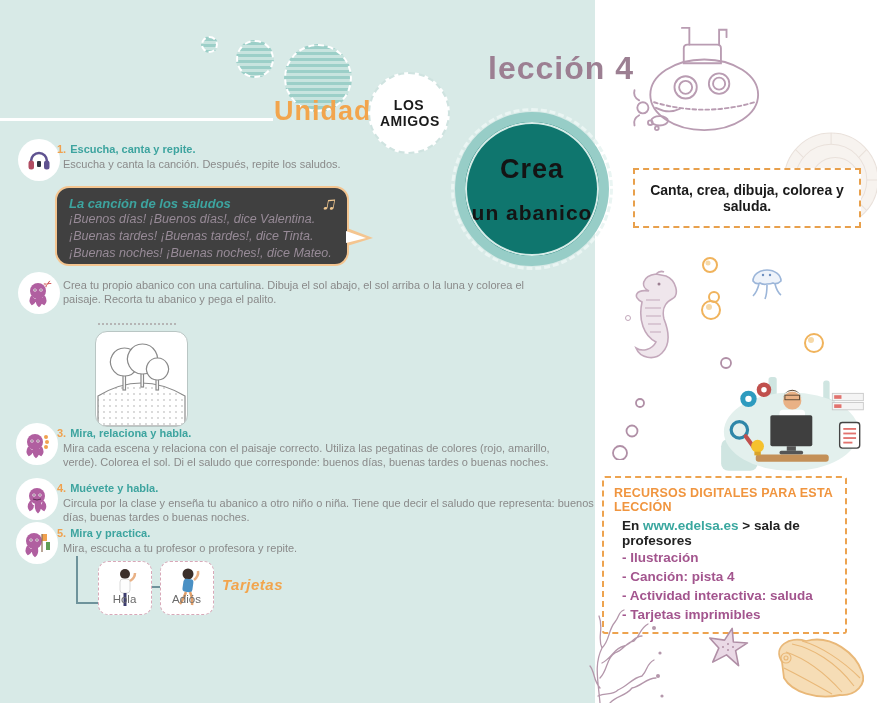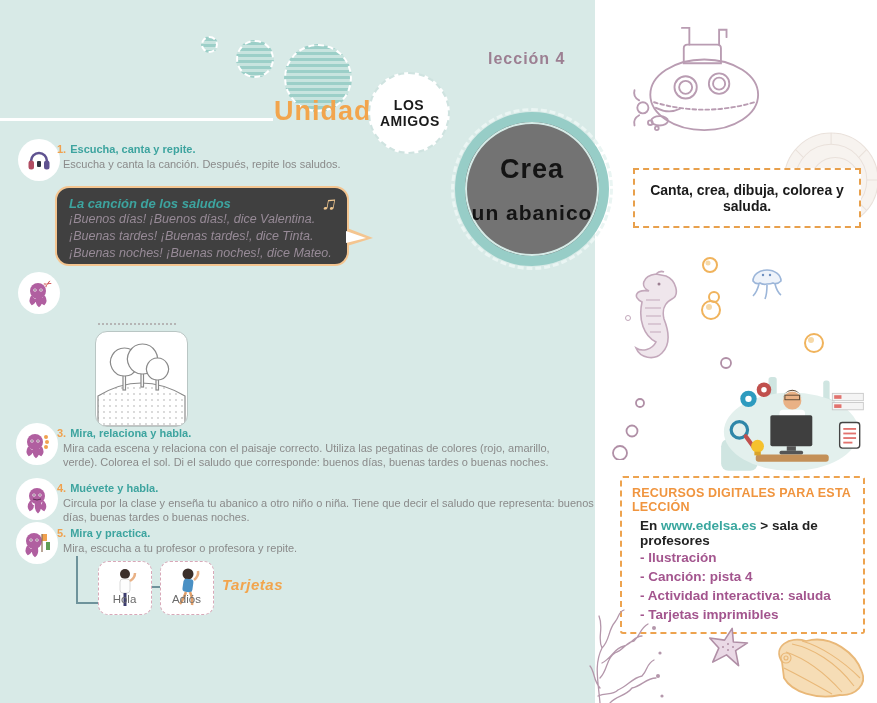--- a/index.html
+++ b/index.html
@@ -3,24 +3,24 @@
 <meta charset="utf-8">
 <style>
   html,body{margin:0;padding:0;}
   body{font-family:"Liberation Sans",sans-serif;}
   .page{position:relative;width:877px;height:703px;overflow:hidden;background:#d8eae7;}
   .right-col{position:absolute;left:595px;top:0;width:282px;height:703px;background:#fff;}
 
   
   .rule{position:absolute;left:0;top:118px;width:273px;height:3px;background:#fff;}
   .unit{position:absolute;left:274px;top:96px;font-size:27px;font-weight:bold;color:#f2a54d;letter-spacing:1px;}
-  .lesson{position:absolute;left:488px;top:50px;font-size:16px;font-weight:bold;color:#9c7f92;letter-spacing:1px;}
+  .lesson{position:absolute;left:488px;top:50px;font-size:32px;font-weight:bold;color:#9c7f92;letter-spacing:1px;}
   .wavecircle{position:absolute;border-radius:50%;background:repeating-linear-gradient(180deg,#9ccfc8 0 3px,#c8e4df 3px 6px);border:2px dashed #fff;}
   .badge-circle{position:absolute;left:368px;top:72px;width:78px;height:78px;border-radius:50%;background:#fff;border:2px dashed #cfe3e0;display:flex;align-items:center;justify-content:center;text-align:center;font-weight:800;font-size:14px;line-height:16px;letter-spacing:.5px;color:#1a1a1a;}
-  .title-circle{position:absolute;left:455px;top:112px;width:134px;height:134px;border-radius:50%;background:#737373;border:10px solid #97cdc7;outline:3px dashed #eaf5f3;outline-offset:1px;box-shadow:inset 0 0 0 2px #d5ebe7;display:flex;flex-direction:column;align-items:center;justify-content:center;text-align:center;color:#141414;}
+  .title-circle{position:absolute;left:455px;top:112px;width:134px;height:134px;border-radius:50%;background:#0f766e;border:10px solid #97cdc7;outline:3px dashed #eaf5f3;outline-offset:1px;box-shadow:inset 0 0 0 2px #d5ebe7;display:flex;flex-direction:column;align-items:center;justify-content:center;text-align:center;color:#141414;}
   .title-l1{font-size:27px;font-weight:800;letter-spacing:1px;}
   .title-l2{font-size:21px;font-weight:800;letter-spacing:1px;margin-top:16px;}
 
   
   .act-icon{position:absolute;width:42px;height:42px;border-radius:50%;background:#fff;display:flex;align-items:center;justify-content:center;}
   .act{position:absolute;left:57px;}
   .act-title{font-size:11px;font-weight:bold;color:#3da49f;}
   .act-title .num{color:#f0a14e;margin-right:4px;}
   .act-body{margin-top:2px;margin-left:6px;font-size:11px;line-height:14px;color:#8a8a8a;}
 
@@ -37,21 +37,21 @@
   .tree-card{position:absolute;left:95px;top:331px;width:91px;height:94px;background:#fff;border:1.5px solid #b9c6c4;border-radius:12px;overflow:hidden;}
 
   
   .connector{position:absolute;background:#6e939b;}
   .photo-card{position:absolute;top:561px;width:52px;height:52px;background:#fff;border:1.5px dashed #d8a8b8;border-radius:10px;display:flex;align-items:center;justify-content:center;}
   .card-caption{position:absolute;top:593px;width:55px;text-align:center;font-size:11.5px;color:#6a6a6a;}
   .tarjetas{position:absolute;left:222px;top:576px;font-size:15px;font-weight:bold;font-style:italic;color:#f2a54d;letter-spacing:.5px;}
 
   
   .objective-box{position:absolute;left:633px;top:168px;width:204px;background:#fff;border:2px dashed #e8a04c;padding:12px 10px;text-align:center;font-size:14px;color:#1a1a1a;font-weight:bold;}
-  .resources-box{position:absolute;left:620px;top:476px;width:221px;background:#fff;border:2px dashed #eda34f;border-radius:3px;padding:8px 10px;}
+  .resources-box{position:absolute;left:602px;top:476px;width:221px;background:#fff;border:2px dashed #eda34f;border-radius:3px;padding:8px 10px;}
   .res-title{font-size:12.5px;font-weight:800;color:#f0953f;letter-spacing:.2px;}
   .res-intro{margin-top:4px;margin-left:8px;font-size:13.5px;color:#222;font-weight:bold;}
   .res-link{color:#3aa79f;}
   .res-item{margin-left:8px;font-size:13.5px;line-height:19px;color:#a3558e;font-weight:bold;}
 
   .deco{position:absolute;}
 </style>
 </head>
 <body>
 
@@ -144,20 +144,21 @@
       <circle cx="14" cy="13" r="8" fill="#b05fa0"></circle>
       <path d="M8 18 q-3 5 0 8 q3-1 3-5 M13 20 q-1 6 2 8 q3-2 2-8 M20 18 q3 5 0 8 q-3-1-3-5" fill="#b05fa0" stroke="#b05fa0" stroke-width="2"></path>
       <circle cx="11" cy="12" r="1.6" fill="#fff"></circle>
         <circle cx="17" cy="12" r="1.6" fill="#fff"></circle>
       <circle cx="11" cy="12" r="0.8" fill="#5a2d50"></circle>
         <circle cx="17" cy="12" r="0.8" fill="#5a2d50"></circle>
       <text x="20" y="10" font-size="10" fill="#cc4444" transform="rotate(-30 23 7)">✂</text>
     </svg>
   </div>
   <div class="act" style="top:276px;">
+    <div class="act-body" style="width:500px;">Crea tu propio abanico con una cartulina. Dibuja el sol abajo, el sol arriba o la luna y colorea el paisaje. Recorta tu abanico y pega el palito.</div>
   </div>
 
   
   <div class="fold-line"></div>
   <div class="tree-card">
     <svg width="91" height="94" viewBox="0 0 91 94">
       <defs>
         <pattern id="dots" width="6" height="6" patternUnits="userSpaceOnUse">
           <circle cx="2" cy="2" r="0.7" fill="#9a9a9a"></circle>
         </pattern>

